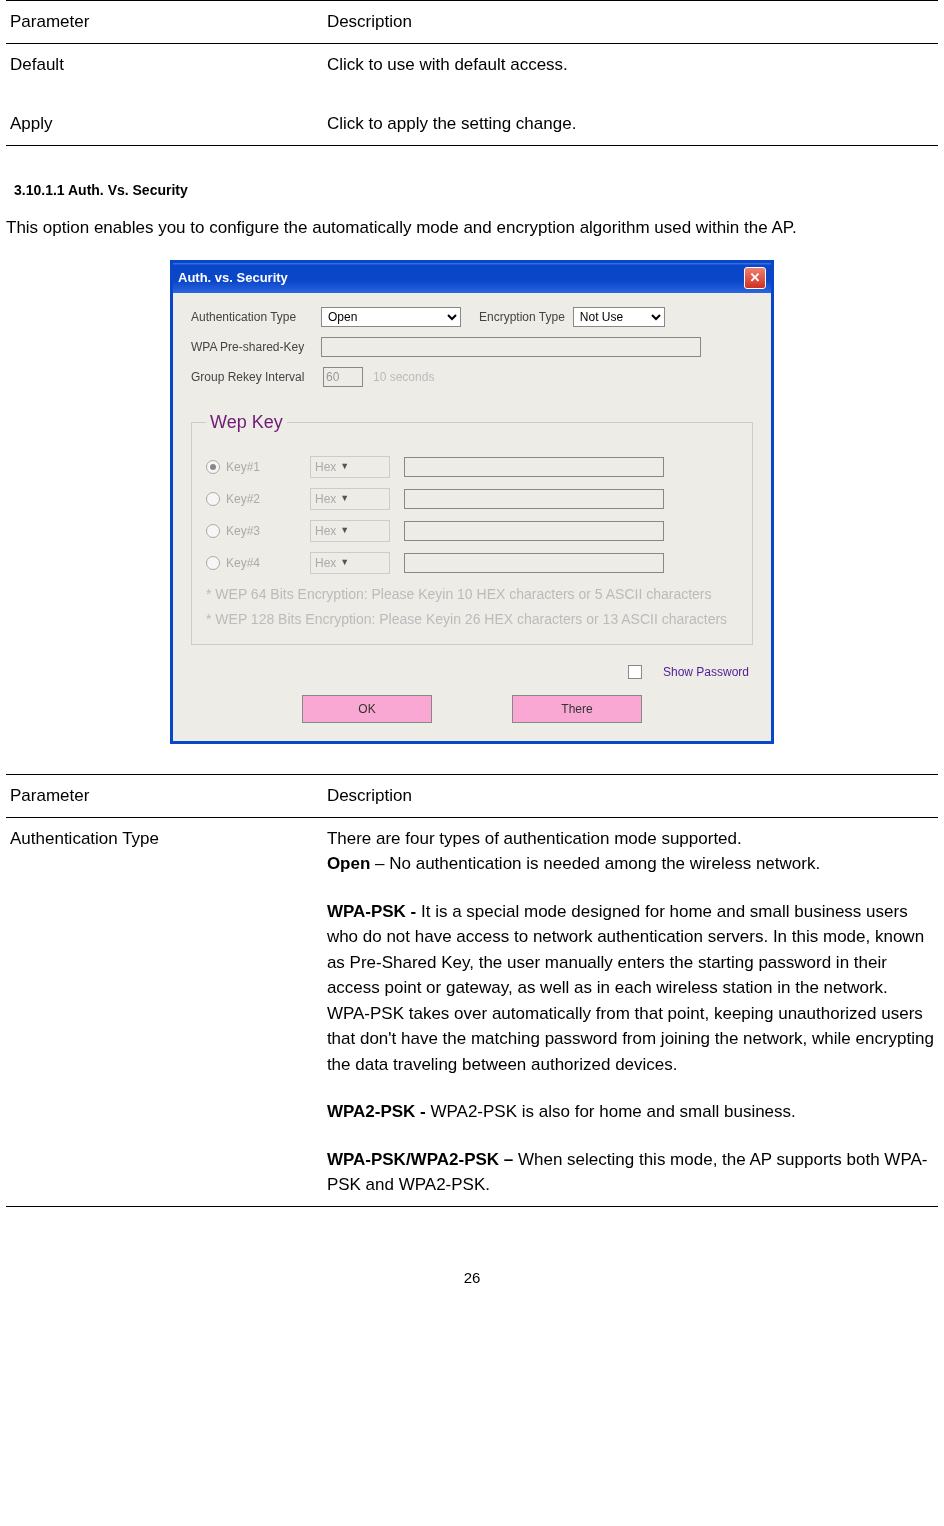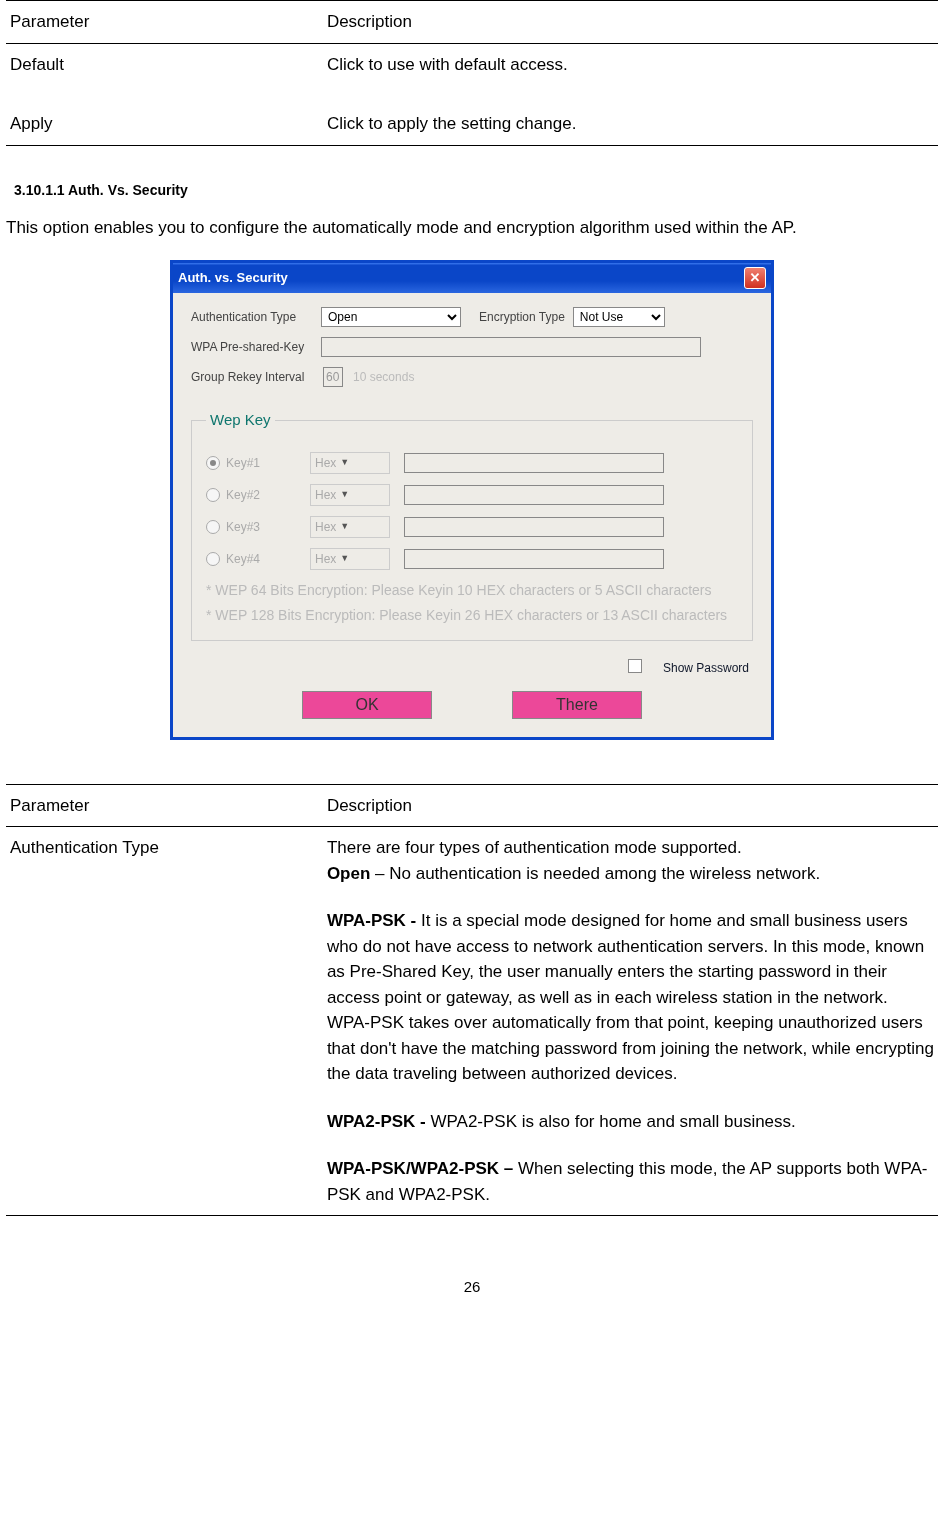--- a/index.html
+++ b/index.html
@@ -35,21 +35,21 @@
   table.ptable .col-param { width: 34%; }
   table.ptable .col-desc { width: 66%; }
   h2.section {
     font-size: 14px;
     font-weight: bold;
     margin: 34px 0 14px 8px;
   }
   p.intro { margin: 6px 0 20px 0; }
 
   
-  .dialog-wrap { display: flex; justify-content: center; margin-bottom: 44px; }
+  .dialog-wrap { display: flex; justify-content: center; margin-bottom: 30px; }
   .dialog {
     width: 598px;
     border: 3px solid #0a46c8;
     font-family: Tahoma, Arial, sans-serif;
     font-size: 12px;
     color: #555;
     background: #eee;
   }
   .titlebar {
     background: linear-gradient(to bottom, #3a78f0 0%, #0a46c8 8%, #0a46c8 60%, #2a66e0 100%);
@@ -90,49 +90,49 @@
     background: #eeece7 !important;
     color: #999;
     border: 1px solid #bbb;
   }
   fieldset.wep {
     border: 1px solid #ccc;
     margin: 22px 0 8px 0;
     padding: 10px 14px 14px 14px;
     color: #aaa;
   }
-  fieldset.wep legend { color:#0f766e; padding: 0 4px; font-size:15px;}
+  fieldset.wep legend { color:#701a75; padding: 0 4px; font-size:18px;}
   .keyrow { display:flex; align-items:center; gap: 14px; margin: 10px 0; }
   .radiofake {
     width: 12px; height: 12px;
     border: 1px solid #aaa;
     border-radius: 50%;
     background: #f6f6f6;
     display:inline-block;
     position:relative;
   }
   .radiofake.checked::after{
     content:""; position:absolute; left:3px; top:3px; width:6px; height:6px; border-radius:50%; background:#888;
   }
   .kf { display:flex; align-items:center; gap:6px; width: 90px; }
   .hint { color:#bbb; font-size:14px; margin-top:4px; }
-  .showpw { display:flex; justify-content:flex-end; align-items:flex-start; gap:21px; margin: 18px 4px 14px 0; color:#0f172a; }
+  .showpw { display:flex; justify-content:flex-end; align-items:center; gap:21px; margin: 18px 4px 14px 0; color:#4c1d95; }
   .cb { width:12px;height:12px;border:1px solid #888;background:#fff;display:inline-block;}
   .btnrow { display:flex; justify-content:center; gap: 80px; margin-top:4px; }
   .winbtn {
     width: 130px; height: 28px;
     border: 1px solid #888;
-    background: #ec4899;
+    background: #f9a8d4;
     color: #333;
     font-family: Tahoma, Arial;
-    font-size: 16px;
+    font-size: 12px;
   }
   .tri { font-size:9px; color:#555; margin-left:4px;}
   .grekey { display:flex; align-items:center; gap:10px;}
-  .grekey .nbox { width:20px; text-align:left; padding-right:3px; }
+  .grekey .nbox { width:40px; text-align:left; padding-right:3px; }
   .grekey .lbl10 { color:#bbb; }
   .desc-block p { margin: 0; }
   .desc-block .spaced { margin-top: 22px; }
   .pagenum { text-align:center; font-size:15px; margin-top:60px; }
   .bold { font-weight:bold; }
 </style>
 </head>
 <body>
 
 <div class="page">

